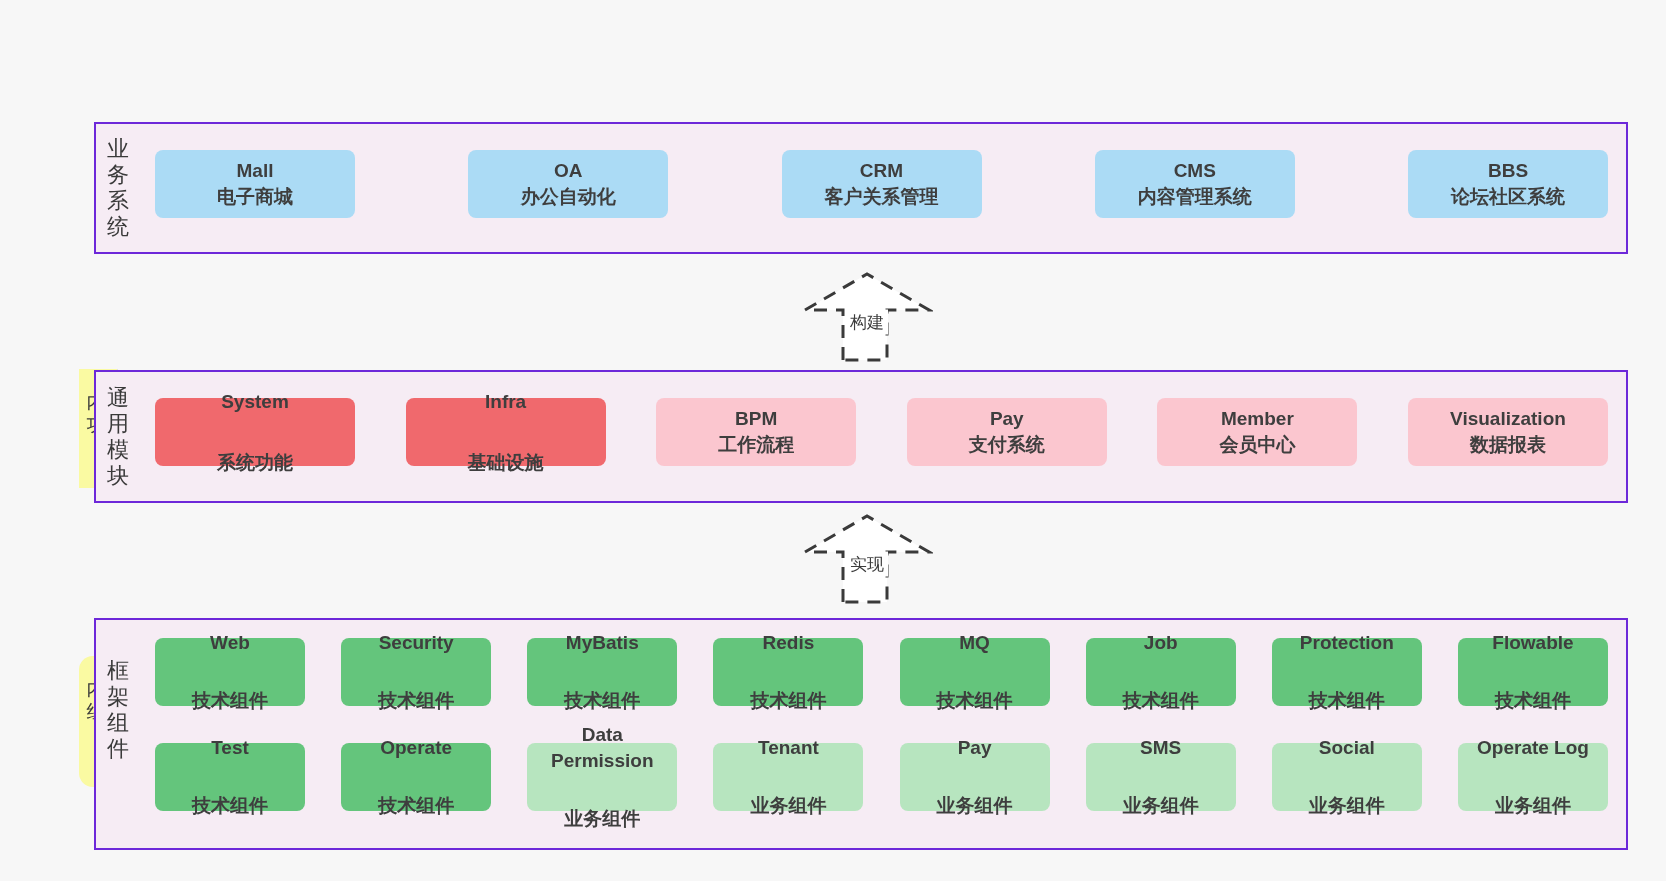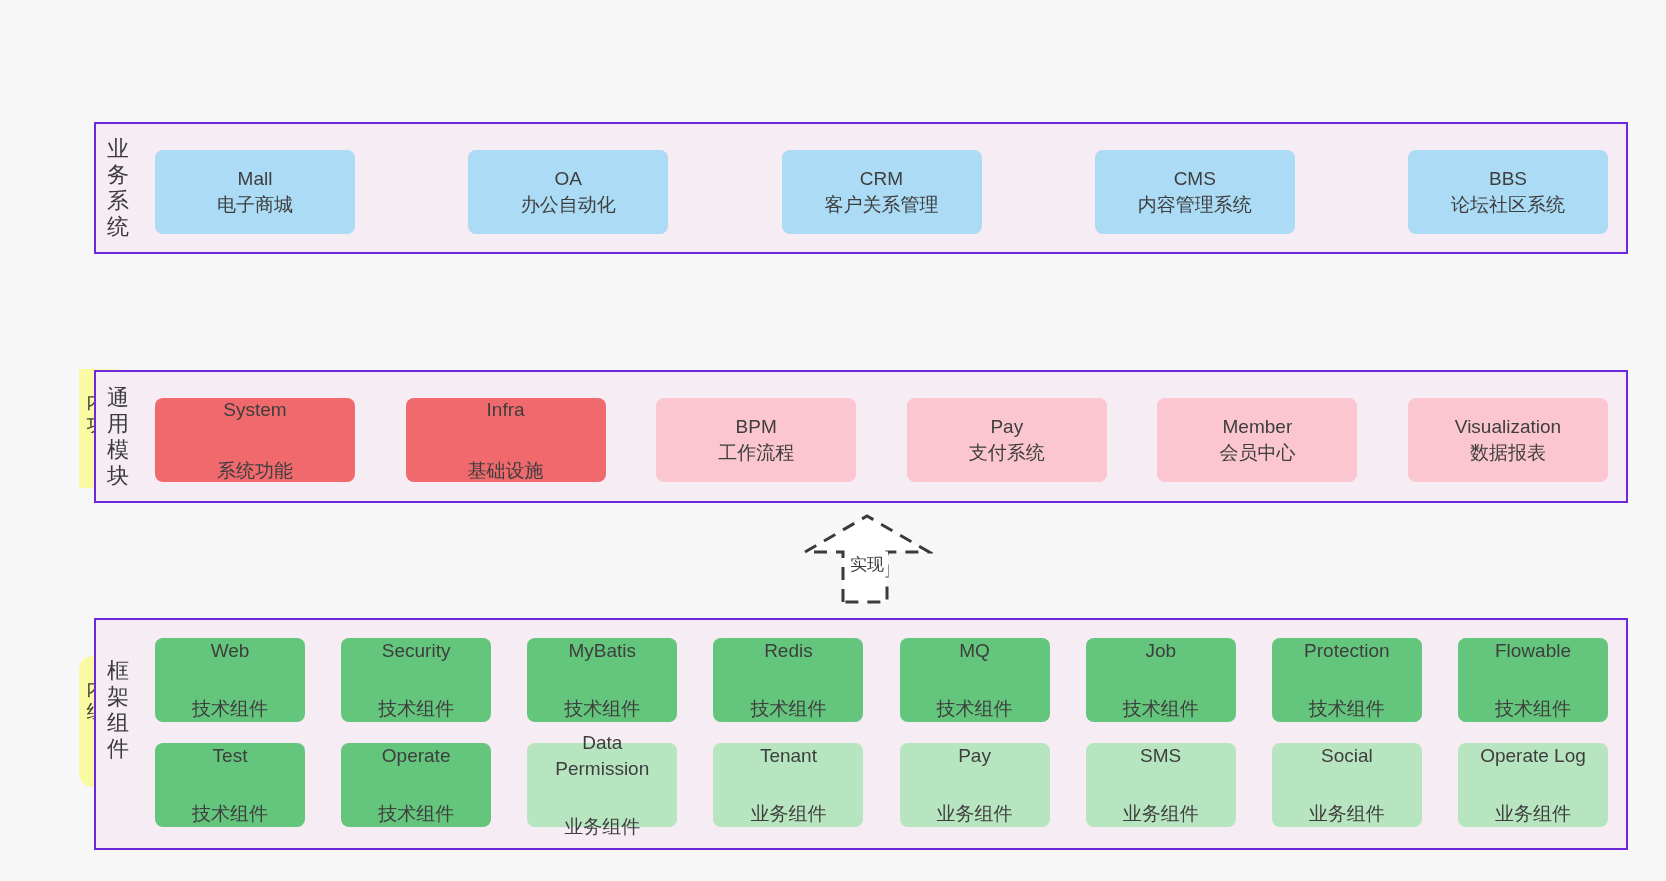--- a/index.html
+++ b/index.html
@@ -27,23 +27,23 @@
 
   .box-row {
     position:absolute; left:59px; right:18px; height:80px;
     display:flex; justify-content:space-between;
   }
   .row-top { top:26px; }
   #panel-components .row-a { top:18px; }
   #panel-components .row-b { top:123px;justify-content:space-between; }
 
   .box {
-    box-sizing:border-box; height:84px; border-radius:8px;
+    box-sizing:border-box; height:68px; border-radius:8px;
     display:flex; flex-direction:column; justify-content:center; align-items:center;
-    text-align:center; font-size:19px; line-height:26px; padding:0 8px;
+    text-align:center; font-size:19px; line-height:26px; padding:0 8px;font-weight:bold;
   }
   .w200 { width:200px; }
   .w150 { width:150px;gap:32px; }
   .blue   { background:#abdbf5; }
   .red    { background:#f0696d;gap:35px; }
   .pink   { background:#fbc6cf; }
   .green  { background:#64c57c; }
   .lgreen { background:#b7e5bf; }
 
   .note {
@@ -97,20 +97,26 @@
         <div>CMS</div>
         <div>内容管理系统</div>
       </div>
       <div class="box blue w200">
         <div>BBS</div>
         <div>论坛社区系统</div>
       </div>
     </div>
   </div>
 
+  <div class="arrow" id="arrow-build">
+    <svg width="132" height="92" viewBox="0 0 132 92">
+      <path d="M 42 90 L 42 40 L 4 40 L 66 4 L 128 40 L 86 40 L 86 90 Z" fill="#ffffff" stroke="#3a3a3a" stroke-width="3" stroke-dasharray="13 9"></path>
+    </svg>
+    <div class="arrow-label">构建</div>
+  </div>
 
   <div class="panel" id="panel-modules">
     <div class="panel-label v-center">通用模块</div>
     <div class="box-row row-top">
       <div class="box red w200">
         <div>System</div>
         <div>系统功能</div>
       </div>
       <div class="box red w200">
         <div>Infra</div>

